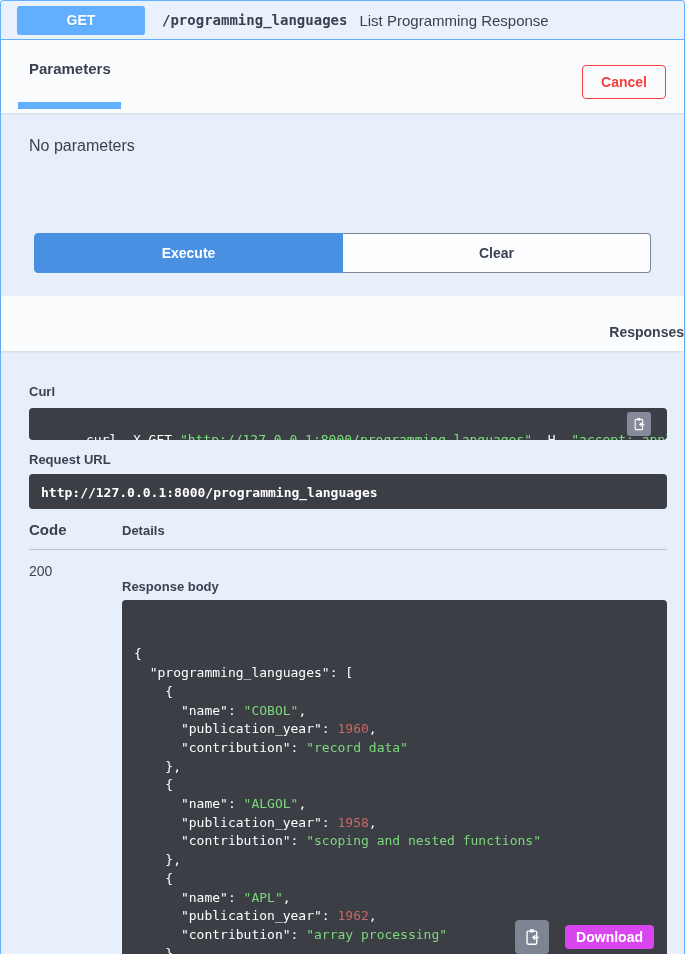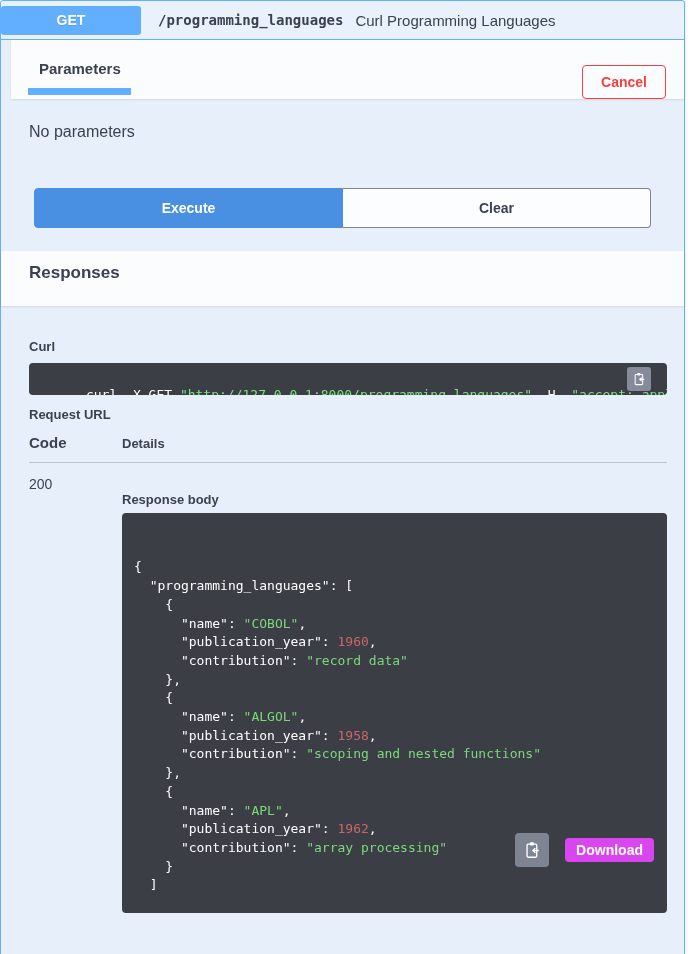--- a/index.html
+++ b/index.html
@@ -8,55 +8,55 @@
 
   .opblock {
     position:absolute; left:0; top:0; width:685px; height:954px;
     border:1px solid #61affe; border-bottom:none; border-radius:4px 4px 0 0;
     background:#e7f0fa; box-shadow:0 0 3px rgba(0,0,0,.12);
   }
 
   
   .summary { height:39px; border-bottom:1px solid #61affe; background:#e9f2fc;
              display:flex; align-items:center; border-radius:3px 3px 0 0; }
-  .method-pill { width:140px; height:29px; margin-left:0; background:#61affe;
+  .method-pill { width:128px; height:29px; margin-left:16px; background:#61affe;
                  border-radius:3px; color:#fff; font-weight:bold; font-size:14px;
                  display:flex; align-items:center; justify-content:center;
                  text-shadow:0 1px 0 rgba(0,0,0,.1); border:none; cursor:pointer; }
   .op-path { margin-left:17px; font-family:"DejaVu Sans Mono", monospace;
              font-weight:bold; font-size:14px; color:#3b4151; }
   .op-desc { margin-left:12px; font-size:15px; color:#3b4151; }
 
   
   .section-strip { background:rgba(255,255,255,.8); box-shadow:0 1px 2px rgba(0,0,0,.1);
                    position:relative; }
-  .params-strip { height:59px;margin-left:10px; }
+  .params-strip { height:73px; }
   .params-strip h4 { font-size:15px; padding:20px 0 0 28px; color:#3b4151; }
   .tab-underline { position:absolute; left:17px; bottom:4px; width:103px; height:7px;
                    background:#61affe; }
   .cancel-btn { position:absolute; right:18px; top:25px; width:84px; height:34px;
                 background:transparent; border:1px solid #f93e3e; border-radius:4px;
                 color:#f93e3e; font-weight:bold; font-size:14px; cursor:pointer;
                 font-family:"Liberation Sans", sans-serif; }
 
   
-  .parameters-body { height:89px; padding:24px 28px 0; font-size:16px; color:#3b4151; }
+  .parameters-body { height:120px; padding:24px 28px 0; font-size:16px; color:#3b4151; }
 
   .execute-wrapper { padding:0 33px; display:flex; }
   .btn-execute { flex:1; height:40px; background:#4990e2; border:1px solid #4990e2;
                  border-radius:4px 0 0 4px; color:#fff; font-weight:bold; font-size:14px;
                  cursor:pointer; font-family:"Liberation Sans", sans-serif; }
   .btn-clear { flex:1; height:40px; background:#fbfdff; border:1px solid #7d8492;
                border-left:none; border-radius:0 4px 4px 0; color:#3b4151;
                font-weight:bold; font-size:14px; cursor:pointer;
                font-family:"Liberation Sans", sans-serif; }
 
   
   .responses-strip { height:55px; margin-top:23px; }
-  .responses-strip h4 { font-size:17px; padding:12px 0 0 28px; color:#3b4151; }
+  .responses-strip h4 { font-size:14px; padding:28px 0 0 28px; color:#3b4151;text-align:right; }
 
   .responses-inner { padding:0 17px 0 28px; }
   .block-label { font-size:13px; font-weight:bold; color:#3b4151; }
   .lbl-curl { margin-top:33px; }
   .lbl-requrl { margin-top:12px; }
   .lbl-server { margin-top:13px; }
 
   .dark-block { background:#3c3e46; border-radius:4px; color:#fff;
                 font-family:"DejaVu Sans Mono", monospace; font-size:13px; }
   .curl-block { margin-top:9px; height:32px; padding:9px 10px; white-space:pre;
@@ -98,21 +98,21 @@
                   cursor:pointer; font-family:"Liberation Sans", sans-serif; }
 </style>
 </head>
 <body>
 
 <div class="opblock">
 
   <div class="summary">
     <button class="method-pill">GET</button>
     <span class="op-path">/programming_languages</span>
-    <span class="op-desc">Curl Programming Languages</span>
+    <span class="op-desc">List Programming Response</span>
   </div>
 
   <div class="section-strip params-strip">
     <h4>Parameters</h4>
     <div class="tab-underline"></div>
     <button class="cancel-btn">Cancel</button>
   </div>
 
   <div class="parameters-body">
     <span>No parameters</span>
@@ -135,20 +135,21 @@
       <button class="copy-btn-sm">
         <svg viewBox="0 0 16 16" width="14" height="14">
           <rect x="3.6" y="2.8" width="8.6" height="11.6" rx="1" fill="none" stroke="#fff" stroke-width="1.2"></rect>
           <rect x="6.1" y="1.1" width="3.6" height="2.8" rx="0.7" fill="#fff"></rect>
           <path d="M14 8.4 H9.2 M11 6.4 L8.8 8.4 L11 10.4" fill="none" stroke="#fff" stroke-width="1.2"></path>
         </svg>
       </button>
     </div>
 
     <div class="block-label lbl-requrl">Request URL</div>
+    <div class="dark-block requrl-block">http://127.0.0.1:8000/programming_languages</div>
 
 
     <div class="resp-table-head">
       <div class="col-code code-header">Code</div>
       <div class="details-header">Details</div>
     </div>
 
     <div class="resp-row">
       <div class="col-code status-code">200</div>
       <div class="resp-body-col">

